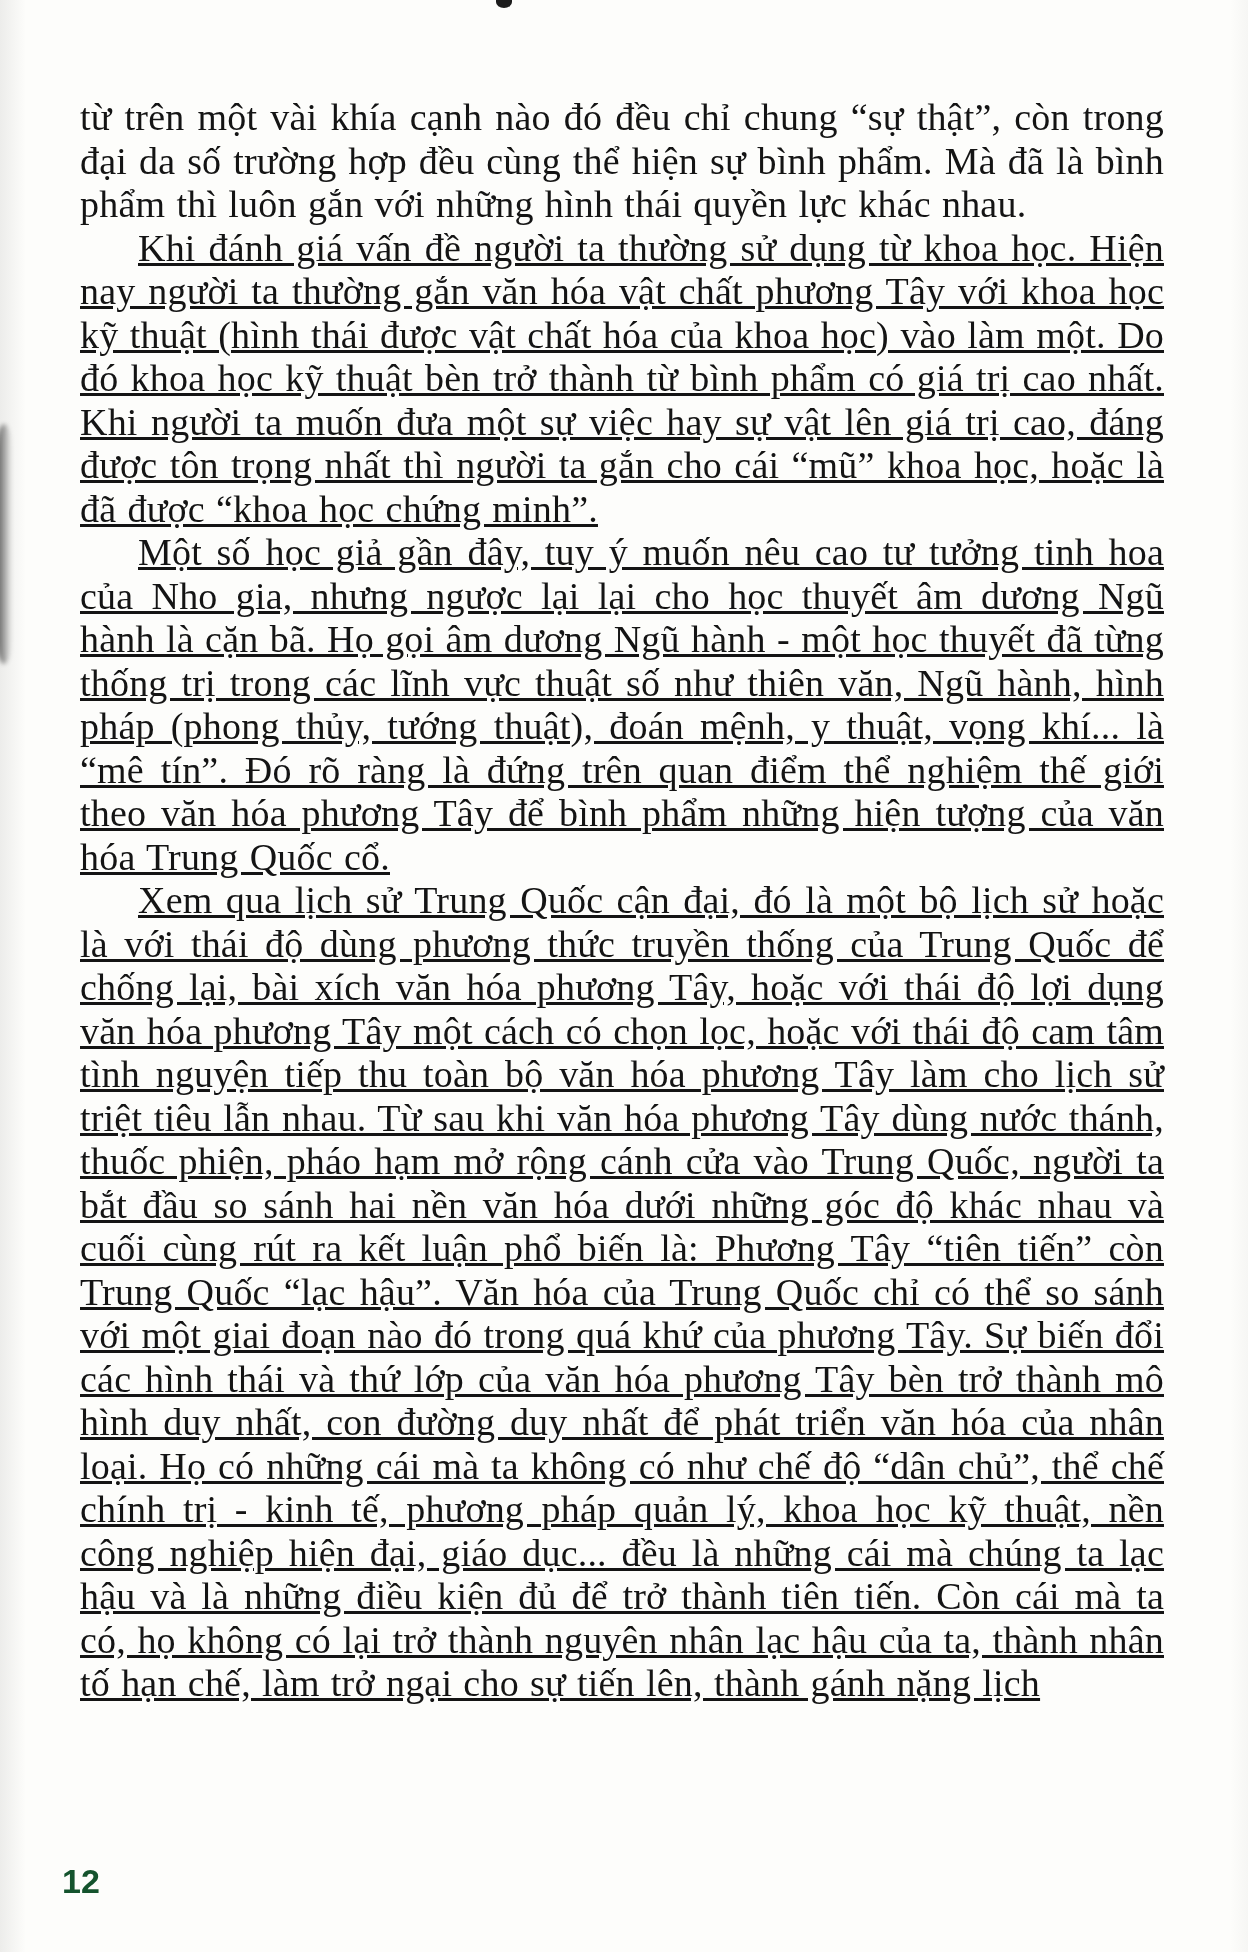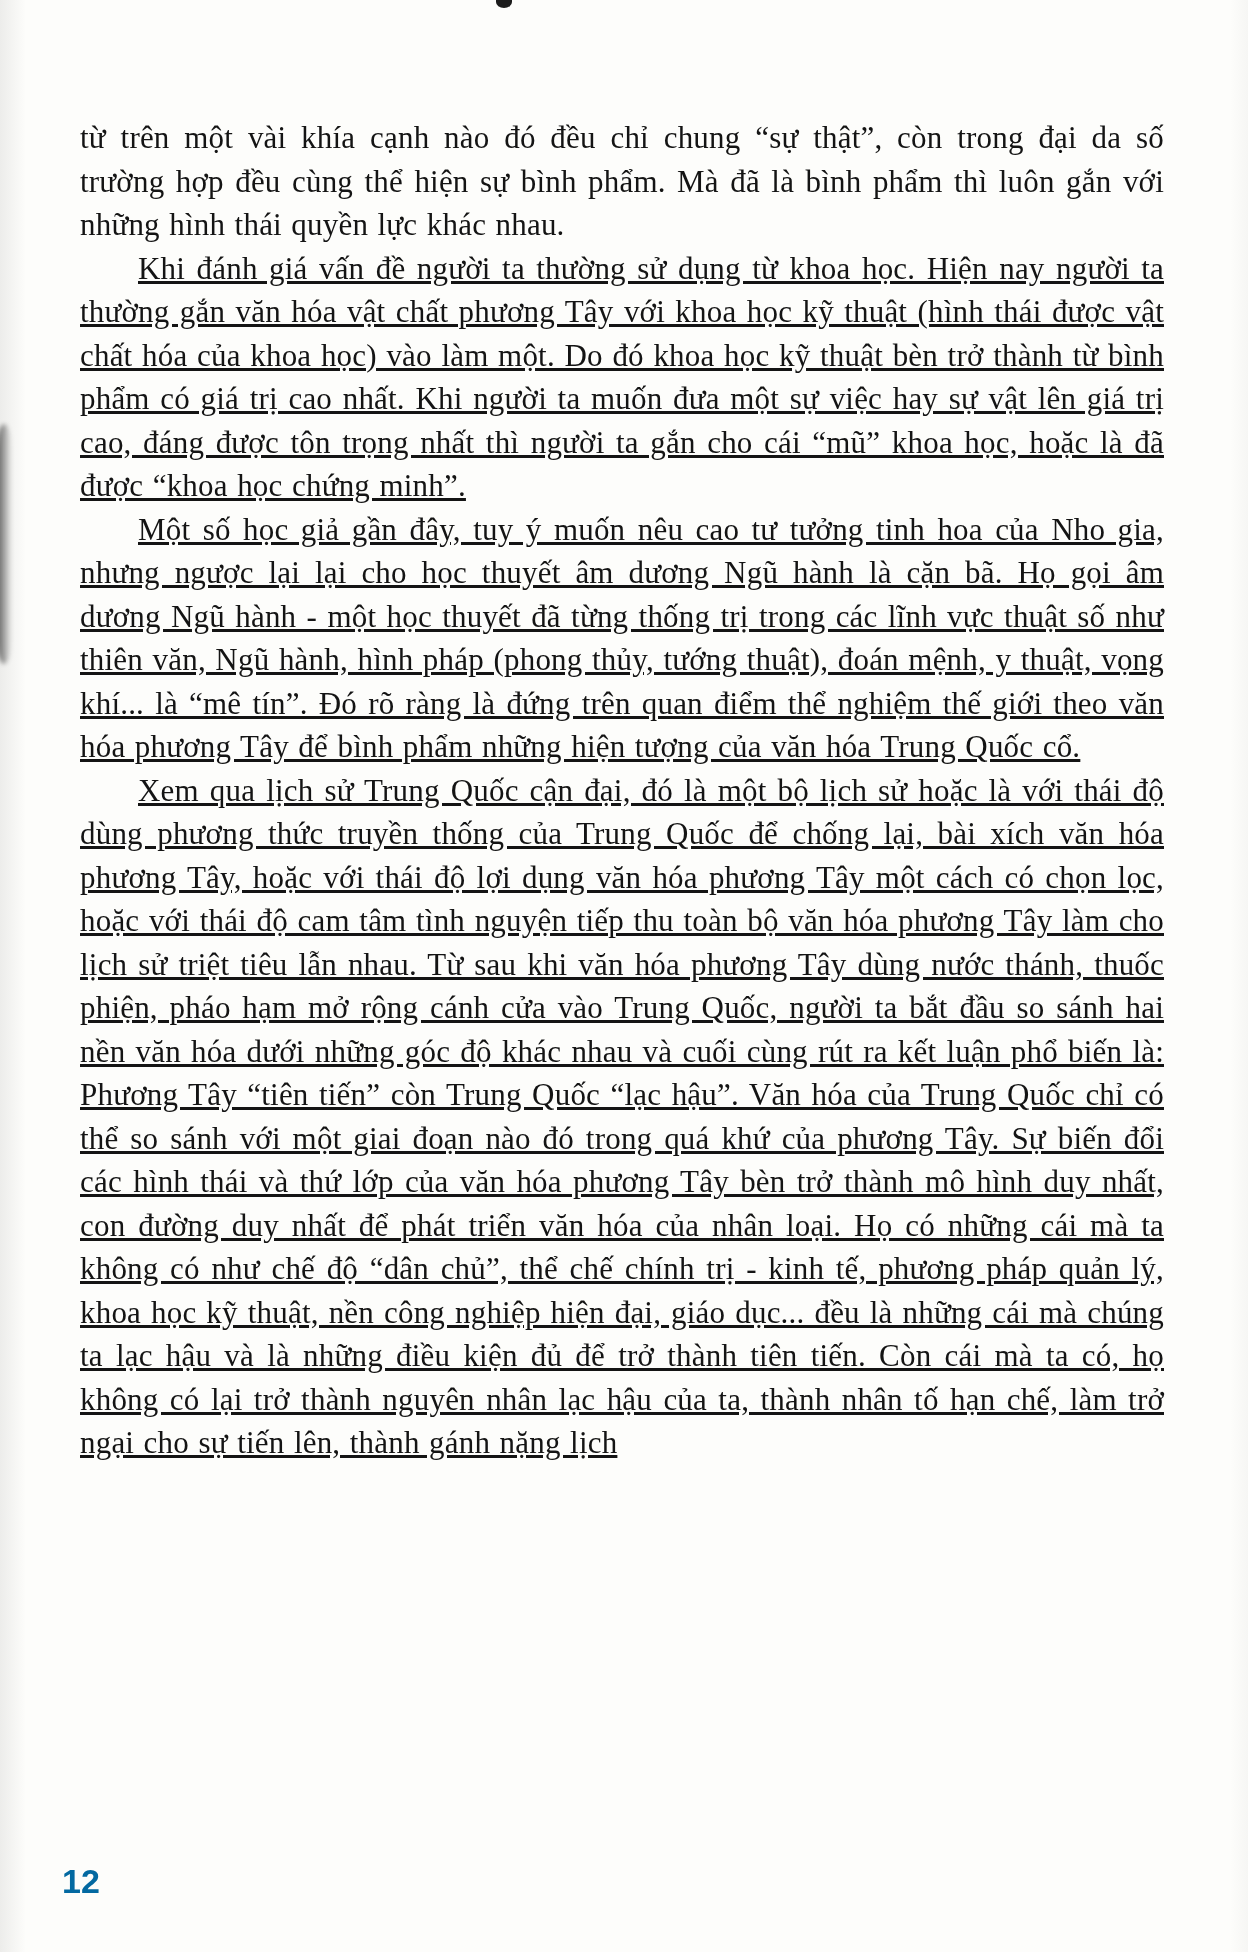--- a/index.html
+++ b/index.html
@@ -24,42 +24,41 @@
     pointer-events: none;
     background:
       linear-gradient(to right, rgba(90,90,90,0.10), rgba(0,0,0,0) 26px),
       linear-gradient(to left, rgba(120,120,120,0.05), rgba(0,0,0,0) 18px);
   }
   .text-block {
     position: absolute;
     left: 80px;
     top: 96px;
     width: 1084px;
-    font-size: 31px;
+    font-size: 38px;
     line-height: 43.5px;
     text-align: justify;
     letter-spacing: 0.2px;
     word-spacing: 1.5px;
-    margin-top: 20px;
   }
   .text-block p {
     margin: 0;
   }
   .text-block p.indent {
     text-indent: 58px;
     text-decoration: underline;
   }
   .page-number {
     position: absolute;
     left: 62px;
     top: 1862px;
     font-family: "Liberation Sans", "DejaVu Sans", sans-serif;
     font-weight: 700;
     font-size: 34px;
-    color: #0369a1;
+    color: #14532d;
   }
   
   .edge-smudge {
     position: absolute;
     left: -4px;
     top: 424px;
     width: 16px;
     height: 240px;
     background: linear-gradient(to right, rgba(35,35,35,0.75), rgba(35,35,35,0));
     border-radius: 50% / 12%;

